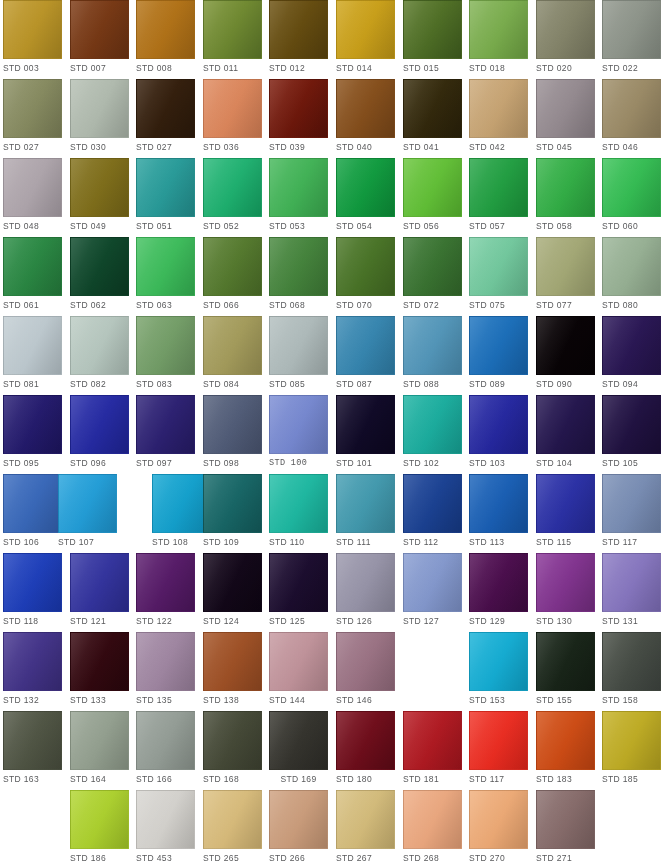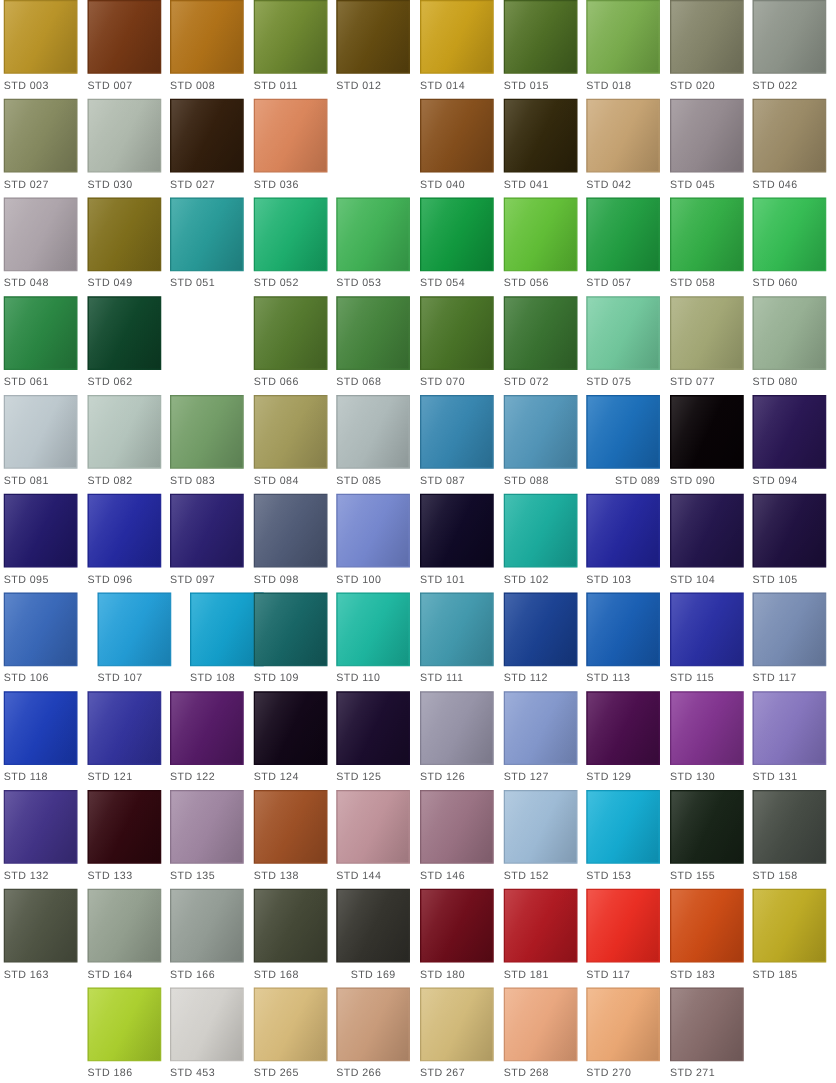--- a/index.html
+++ b/index.html
@@ -161,20 +161,26 @@
         <div class="swatch-chip" style="width: 59px; height: 59px; background: linear-gradient(135deg, rgb(58, 35, 16) 0%, rgb(44, 26, 10) 100%);">
           <div class="sheen"></div>
         </div>
         <span class="swatch-label">STD 027</span>
       </div>
       <div class="swatch-cell" style="left: 203px;">
         <div class="swatch-chip" style="width: 59px; height: 59px; background: linear-gradient(135deg, rgb(223, 140, 98) 0%, rgb(211, 126, 84) 100%);">
           <div class="sheen"></div>
         </div>
         <span class="swatch-label">STD 036</span>
+      </div>
+      <div class="swatch-cell" style="left: 269px;">
+        <div class="swatch-chip" style="width: 59px; height: 59px; background: linear-gradient(135deg, rgb(126, 30, 15) 0%, rgb(93, 18, 8) 100%);">
+          <div class="sheen"></div>
+        </div>
+        <span class="swatch-label">STD 039</span>
       </div>
       <div class="swatch-cell" style="left: 336px;">
         <div class="swatch-chip" style="width: 59px; height: 59px; background: linear-gradient(135deg, rgb(141, 85, 32) 0%, rgb(122, 71, 24) 100%);">
           <div class="sheen"></div>
         </div>
         <span class="swatch-label">STD 040</span>
       </div>
       <div class="swatch-cell" style="left: 403px;">
         <div class="swatch-chip" style="width: 59px; height: 59px; background: linear-gradient(135deg, rgb(59, 48, 16) 0%, rgb(42, 33, 9) 100%);">
           <div class="sheen"></div>
@@ -280,20 +286,26 @@
           <div class="sheen"></div>
         </div>
         <span class="swatch-label">STD 061</span>
       </div>
       <div class="swatch-cell" style="left: 70px;">
         <div class="swatch-chip" style="width: 59px; height: 59px; background: linear-gradient(135deg, rgb(18, 78, 48) 0%, rgb(12, 61, 36) 100%);">
           <div class="sheen"></div>
         </div>
         <span class="swatch-label">STD 062</span>
       </div>
+      <div class="swatch-cell" style="left: 136px;">
+        <div class="swatch-chip" style="width: 59px; height: 59px; background: linear-gradient(135deg, rgb(70, 194, 99) 0%, rgb(52, 177, 82) 100%);">
+          <div class="sheen"></div>
+        </div>
+        <span class="swatch-label">STD 063</span>
+      </div>
       <div class="swatch-cell" style="left: 203px;">
         <div class="swatch-chip" style="width: 59px; height: 59px; background: linear-gradient(135deg, rgb(92, 129, 52) 0%, rgb(76, 111, 40) 100%);">
           <div class="sheen"></div>
         </div>
         <span class="swatch-label">STD 066</span>
       </div>
       <div class="swatch-cell" style="left: 269px;">
         <div class="swatch-chip" style="width: 59px; height: 59px; background: linear-gradient(135deg, rgb(75, 138, 66) 0%, rgb(62, 122, 54) 100%);">
           <div class="sheen"></div>
         </div>
@@ -366,21 +378,21 @@
           <div class="sheen"></div>
         </div>
         <span class="swatch-label">STD 087</span>
       </div>
       <div class="swatch-cell" style="left: 403px;">
         <div class="swatch-chip" style="width: 59px; height: 59px; background: linear-gradient(135deg, rgb(90, 156, 190) 0%, rgb(75, 141, 176) 100%);">
           <div class="sheen"></div>
         </div>
         <span class="swatch-label">STD 088</span>
       </div>
-      <div class="swatch-cell" style="left: 469px; text-align: right;">
+      <div class="swatch-cell" style="left: 469px;">
         <div class="swatch-chip" style="width: 59px; height: 59px; background: linear-gradient(135deg, rgb(33, 118, 192) 0%, rgb(23, 101, 174) 100%);">
           <div class="sheen"></div>
         </div>
         <span class="swatch-label">STD 089</span>
       </div>
       <div class="swatch-cell" style="left: 536px;">
         <div class="swatch-chip" style="width: 59px; height: 59px; background: linear-gradient(135deg, rgb(11, 5, 8) 0%, rgb(6, 2, 4) 100%);">
           <div class="sheen"></div>
         </div>
         <span class="swatch-label">STD 090</span>
@@ -410,21 +422,21 @@
           <div class="sheen"></div>
         </div>
         <span class="swatch-label">STD 097</span>
       </div>
       <div class="swatch-cell" style="left: 203px;">
         <div class="swatch-chip" style="width: 59px; height: 59px; background: linear-gradient(135deg, rgb(88, 99, 126) 0%, rgb(73, 84, 111) 100%);">
           <div class="sheen"></div>
         </div>
         <span class="swatch-label">STD 098</span>
       </div>
-      <div class="swatch-cell" style="left: 269px;">
+      <div class="swatch-cell" style="left: 269px; font-family: Liberation Mono, monospace;">
         <div class="swatch-chip" style="width: 59px; height: 59px; background: linear-gradient(135deg, rgb(126, 143, 212) 0%, rgb(109, 127, 199) 100%);">
           <div class="sheen"></div>
         </div>
         <span class="swatch-label">STD 100</span>
       </div>
       <div class="swatch-cell" style="left: 336px;">
         <div class="swatch-chip" style="width: 59px; height: 59px; background: linear-gradient(135deg, rgb(20, 13, 46) 0%, rgb(12, 7, 32) 100%);">
           <div class="sheen"></div>
         </div>
         <span class="swatch-label">STD 101</span>
@@ -454,21 +466,21 @@
         <span class="swatch-label">STD 105</span>
       </div>
     </div>
     <div class="swatch-row">
       <div class="swatch-cell" style="left: 3px;">
         <div class="swatch-chip" style="width: 59px; height: 59px; background: linear-gradient(135deg, rgb(63, 111, 192) 0%, rgb(51, 96, 174) 100%);">
           <div class="sheen"></div>
         </div>
         <span class="swatch-label">STD 106</span>
       </div>
-      <div class="swatch-cell" style="left: 78px;">
+      <div class="swatch-cell" style="left: 58px;">
         <div class="swatch-chip" style="width: 59px; height: 59px; background: linear-gradient(135deg, rgb(42, 165, 221) 0%, rgb(29, 147, 204) 100%);">
           <div class="sheen"></div>
         </div>
         <span class="swatch-label">STD 107</span>
       </div>
       <div class="swatch-cell" style="left: 152px; border-radius: 26px;">
         <div class="swatch-chip" style="width: 59px; height: 59px; background: linear-gradient(135deg, rgb(26, 168, 211) 0%, rgb(15, 150, 194) 100%);">
           <div class="sheen"></div>
         </div>
         <span class="swatch-label">STD 108</span>
@@ -607,26 +619,20 @@
         <div class="swatch-chip" style="width: 59px; height: 59px; background: linear-gradient(135deg, rgb(198, 154, 161) 0%, rgb(183, 138, 146) 100%);">
           <div class="sheen"></div>
         </div>
         <span class="swatch-label">STD 144</span>
       </div>
       <div class="swatch-cell" style="left: 336px;">
         <div class="swatch-chip" style="width: 59px; height: 59px; background: linear-gradient(135deg, rgb(161, 121, 138) 0%, rgb(145, 106, 123) 100%);">
           <div class="sheen"></div>
         </div>
         <span class="swatch-label">STD 146</span>
-      </div>
-      <div class="swatch-cell" style="left: 403px;">
-        <div class="swatch-chip" style="width: 59px; height: 59px; background: linear-gradient(135deg, rgb(165, 193, 218) 0%, rgb(149, 179, 207) 100%);">
-          <div class="sheen"></div>
-        </div>
-        <span class="swatch-label">STD 152</span>
       </div>
       <div class="swatch-cell" style="left: 469px;">
         <div class="swatch-chip" style="width: 59px; height: 59px; background: linear-gradient(135deg, rgb(28, 179, 216) 0%, rgb(15, 162, 200) 100%);">
           <div class="sheen"></div>
         </div>
         <span class="swatch-label">STD 153</span>
       </div>
       <div class="swatch-cell" style="left: 536px;">
         <div class="swatch-chip" style="width: 59px; height: 59px; background: linear-gradient(135deg, rgb(29, 42, 29) 0%, rgb(20, 31, 20) 100%);">
           <div class="sheen"></div>

